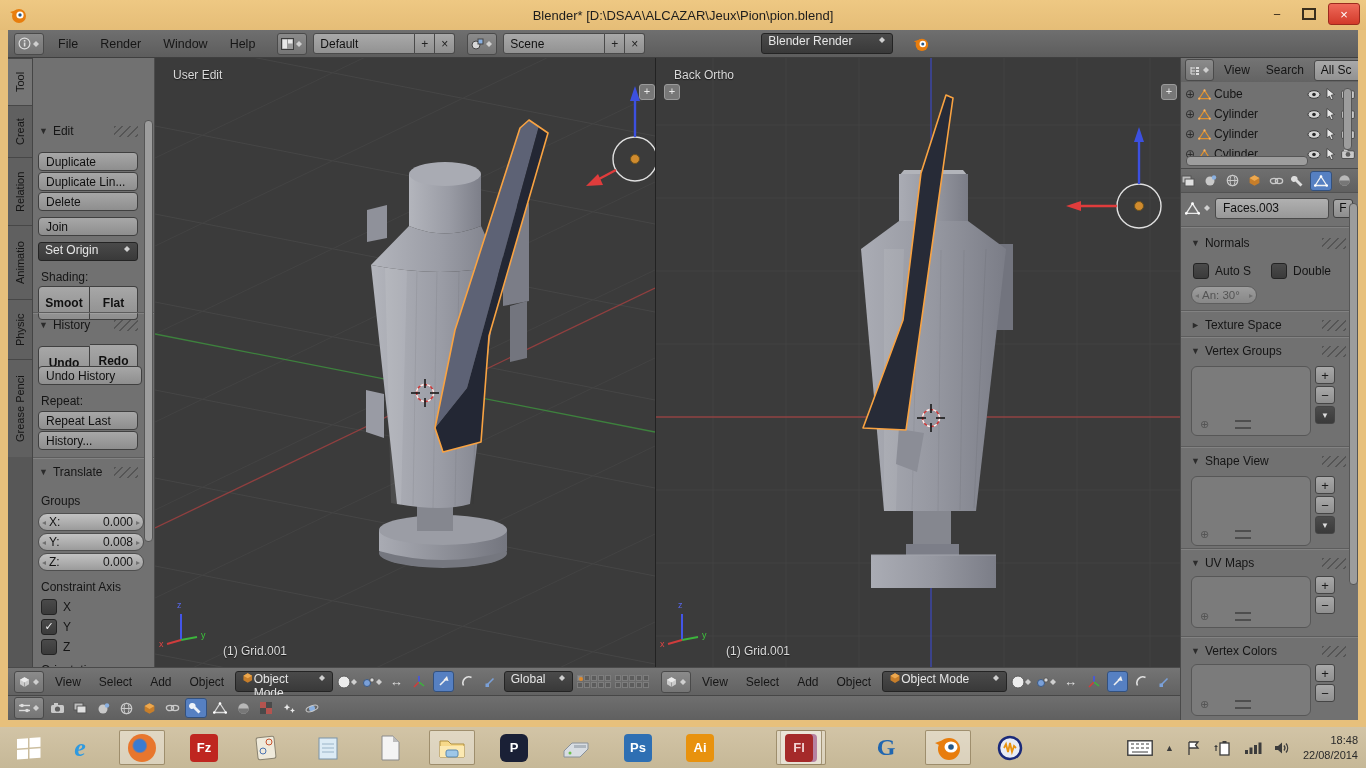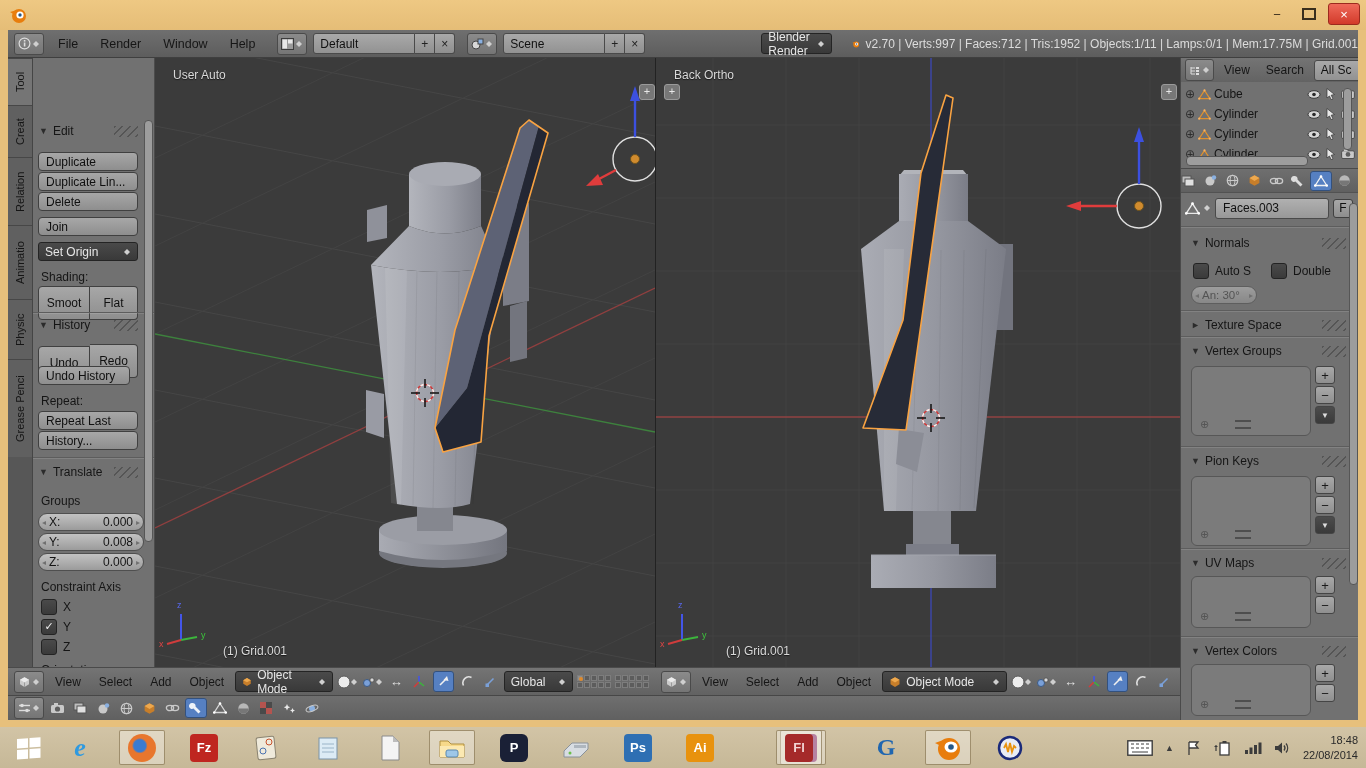--- a/index.html
+++ b/index.html
@@ -15,36 +15,36 @@
   .winbtn.close{background:linear-gradient(#ef6a5a,#d23a2a);border:1px solid #9c2a1e;border-radius:3px;color:#fff;width:30px;}
   .tanborder{background:#e7c07c;}
   
   .infobar{left:8px;top:30px;width:1350px;height:28px;background:linear-gradient(#6f6f6f,#5d5d5d);border-bottom:1px solid #3f3f3f;display:flex;align-items:center;gap:6px;padding-left:6px;box-sizing:border-box;}
   .menuitem{color:#161616;font-size:12.5px;padding:0 8px;}
   .fieldlite{height:19px;background:linear-gradient(#a9a9a9,#929292);border:1px solid #4a4a4a;color:#111;font-size:12px;display:flex;align-items:center;padding:0 6px;}
   .fgrp{display:flex;align-items:center;}
   .fgrp .fieldlite{border-radius:3px 0 0 3px;width:88px;}
   .sqbtn{width:19px;height:19px;background:linear-gradient(#a9a9a9,#8f8f8f);border:1px solid #4a4a4a;border-left:none;color:#222;font-size:12px;display:flex;align-items:center;justify-content:center;}
   .sqbtn.last{border-radius:0 3px 3px 0;}
-  .ddark{height:19px;background:linear-gradient(#4a4a4a,#393939);border:1px solid #242424;border-radius:3px;color:#e6e6e6;font-size:12px;display:flex;align-items:center;gap:5px;padding:0 6px;}
+  .ddark{height:19px;background:linear-gradient(#4a4a4a,#393939);border:1px solid #242424;border-radius:3px;color:#e6e6e6;font-size:12px;display:flex;align-items:flex-start;padding:0 6px;}
   .updn{width:7px;height:12px;position:relative;flex:none;}
   .updn::before{content:"";position:absolute;top:0;left:0;border:3.5px solid transparent;border-bottom-color:#cfcfcf;}
   .updn::after{content:"";position:absolute;bottom:0;left:0;border:3.5px solid transparent;border-top-color:#cfcfcf;}
   .stats{color:#dcdcdc;font-size:12px;white-space:nowrap;}
   .iconbox{height:20px;background:linear-gradient(#8b8b8b,#757575);border:1px solid #4a4a4a;border-radius:3px;display:flex;align-items:center;gap:2px;padding:0 3px;}
   
   .tabcol{left:8px;top:58px;width:25px;height:609px;background:#575757;border-right:1px solid #454545;box-sizing:border-box;}
   .vtab{width:24px;box-sizing:border-box;border-bottom:1px solid #474747;color:#151515;font-size:11px;display:flex;align-items:center;justify-content:center;writing-mode:vertical-rl;transform:rotate(180deg);background:#606060;}
   .vtab.active{background:#757575;}
   .shelf{left:33px;top:58px;width:122px;height:609px;background:#717171;border-right:1px solid #4c4c4c;box-sizing:border-box;overflow:hidden;}
   .phdr{position:absolute;left:6px;font-size:12px;color:#151515;display:flex;gap:5px;align-items:center;}
   .phdr .tri{font-size:9px;color:#2b2b2b;}
   .gripe{position:absolute;width:24px;height:11px;background:repeating-linear-gradient(135deg,rgba(0,0,0,0.25) 0 1.5px,transparent 1.5px 5.5px);}
   .btnl{position:absolute;height:19px;background:linear-gradient(#a7a7a7,#8e8e8e);border:1px solid #404040;border-radius:4px;color:#101010;font-size:12px;display:flex;align-items:center;padding:0 7px;box-sizing:border-box;}
-  .btnl.ctr{justify-content:center;padding:16px;}
+  .btnl.ctr{justify-content:center;padding:16px;font-weight:bold;}
   .lbl{position:absolute;font-size:12px;color:#151515;}
   .slider{position:absolute;height:18px;background:linear-gradient(#c2c2c2,#9b9b9b);border:1px solid #4f4f4f;border-radius:9px;color:#141414;font-size:12px;display:flex;align-items:center;padding:0 10px;box-sizing:border-box;}
   .slider .sv{margin-left:auto;}
   .slider .ar{position:absolute;font-size:8px;color:rgba(0,0,0,0.35);top:4px;}
   .slider .ar.l{left:3px;} .slider .ar.r{right:3px;}
   .chk{position:absolute;width:14px;height:14px;background:linear-gradient(#4a4a4a,#3a3a3a);border:1px solid #232323;border-radius:3px;color:#f0f0f0;font-size:11px;line-height:13px;text-align:center;}
   .psep{position:absolute;left:0;width:122px;border-top:1px solid #5d5d5d;box-shadow:0 1px 0 rgba(255,255,255,0.12);}
   .vscroll{position:absolute;width:7px;border-radius:4px;background:#9d9d9d;border:1px solid #565656;}
   
   .vpcanvas{background:#3b3b3b;overflow:hidden;}
@@ -92,20 +92,21 @@
 </head>
 <body>
 
 <div class="abs titlebar">
   <svg class="abs" style="left:9px;top:6px" width="18" height="18" viewBox="0 0 18 18">
       <circle cx="10" cy="10" r="7" fill="#e87d0d"></circle>
       <circle cx="11" cy="9" r="3.6" fill="#fff"></circle>
       <circle cx="11" cy="9" r="1.7" fill="#265787"></circle>
       <path d="M1,6 L8,4 L6,9 Z" fill="#e87d0d"></path>
     </svg>
+  <div class="title-text">Blender* [D:\DSAA\ALCAZAR\Jeux\Pion\pion.blend]</div>
   <div class="winbtns">
     <div class="winbtn">−</div>
     <div class="winbtn">
         <span style="display:block;width:10px;height:8px;border:2px solid #3a2f1d;"></span>
       </div>
     <div class="winbtn close">×</div>
   </div>
 </div>
 
 <div class="abs tanborder" style="left:0;top:30px;width:8px;height:697px"></div>
@@ -153,21 +154,20 @@
   <div class="ddark" style="margin-left:110px;width:118px">
     <span>Blender Render</span>
     <span class="updn" style="margin-left:auto"></span>
   </div>
   <svg width="16" height="16" viewBox="0 0 18 18" style="margin-left:14px">
       <circle cx="10" cy="10" r="7" fill="#e87d0d"></circle>
       <circle cx="11" cy="9" r="3.6" fill="#fff"></circle>
       <circle cx="11" cy="9" r="1.7" fill="#265787"></circle>
       <path d="M1,6 L8,4 L6,9 Z" fill="#e87d0d"></path>
     </svg>
-  <span class="stats">v2.70 | Verts:997 | Faces:712 | Tris:1952 | Objects:1/11 | Lamps:0/1 | Mem:17.75M | Grid.001</span>
 </div>
 
 <div class="abs tabcol">
   <div class="vtab active" style="height:47px">Tool</div>
   <div class="vtab" style="height:52px">Creat</div>
   <div class="vtab" style="height:68px">Relation</div>
   <div class="vtab" style="height:74px">Animatio</div>
   <div class="vtab" style="height:60px">Physic</div>
   <div class="vtab" style="height:98px">Grease Penci</div>
 </div>
@@ -192,21 +192,21 @@
   <div class="btnl ctr" style="left:57px;top:228px;width:48px;border-radius:0 4px 4px 0;border-left:none">Flat</div>
 
   <div class="psep" style="top:254px"></div>
   <div class="phdr" style="top:260px">
       <span class="tri">▼</span>
       <span>History</span>
     </div>
   <div class="gripe" style="right:16px;top:262px"></div>
   <div class="btnl ctr" style="left:5px;top:288px;width:52px;border-radius:4px 0 0 4px">Undo</div>
   <div class="btnl ctr" style="left:57px;top:286px;width:48px;border-radius:0 4px 4px 0;border-left:none">Redo</div>
-  <div class="btnl" style="left:5px;top:308px;width:92px">Undo History</div>
+  <div class="btnl" style="left:5px;top:308px;width:104px">Undo History</div>
   <div class="lbl" style="left:8px;top:336px">Repeat:</div>
   <div class="btnl" style="left:5px;top:353px;width:100px">Repeat Last</div>
   <div class="btnl" style="left:5px;top:373px;width:100px">History...</div>
 
   <div class="psep" style="top:399px"></div>
   <div class="phdr" style="top:407px">
       <span class="tri">▼</span>
       <span>Translate</span>
     </div>
   <div class="gripe" style="right:16px;top:409px"></div>
@@ -293,21 +293,21 @@
       <line x1="22" y1="3" x2="33" y2="5" stroke="#3cb43c" stroke-width="2.2"></line>
       <circle r="4.5" fill="#d08b2e" stroke="#6e521c"></circle>
     </g>
 
     <g transform="translate(26,582)">
       <line x1="0" y1="0" x2="0" y2="-26" stroke="#4355e8" stroke-width="2"></line>
       <line x1="0" y1="0" x2="16" y2="-3" stroke="#3cb43c" stroke-width="2"></line>
       <line x1="0" y1="0" x2="-14" y2="4" stroke="#d03c3c" stroke-width="2"></line>
     </g>
   </svg>
-  <div class="vplabel" style="left:18px;top:10px">User Auto</div>
+  <div class="vplabel" style="left:18px;top:10px">User Edit</div>
   <div class="vplabel" style="left:68px;top:586px">(1) Grid.001</div>
   <span class="axislbl" style="left:22px;top:542px;color:#5868f0">z</span>
   <span class="axislbl" style="left:46px;top:572px;color:#3cc43c">y</span>
   <span class="axislbl" style="left:4px;top:581px;color:#e04545">x</span>
   <div class="cornerplus" style="left:484px;top:26px">+</div>
 </div>
 
 <div class="abs vph" style="left:8px;top:667px;width:647px;height:28px">
   <div class="iconbox">
     <svg width="13" height="12" viewBox="0 0 16 16">
@@ -848,21 +848,21 @@
   </div>
   <div class="minibtn" style="left:134px;top:308px">+</div>
   <div class="minibtn" style="left:134px;top:328px">−</div>
   <div class="minibtn dark" style="left:134px;top:348px">
       <span class="tri" style="font-size:8px">▼</span>
     </div>
   <div class="psep" style="top:388px;width:178px"></div>
 
   <div class="phdr" style="top:396px;left:10px">
       <span class="tri">▼</span>
-      <span>Pion Keys</span>
+      <span>Shape View</span>
     </div>
   <div class="gripe" style="right:12px;top:398px"></div>
   <div class="listbox" style="left:10px;top:418px;width:118px;height:68px">
     <div class="lb-foot">
         <span>⊕</span>
         <span class="grip2"></span>
       </div>
   </div>
   <div class="minibtn" style="left:134px;top:418px">+</div>
   <div class="minibtn" style="left:134px;top:438px">−</div>

